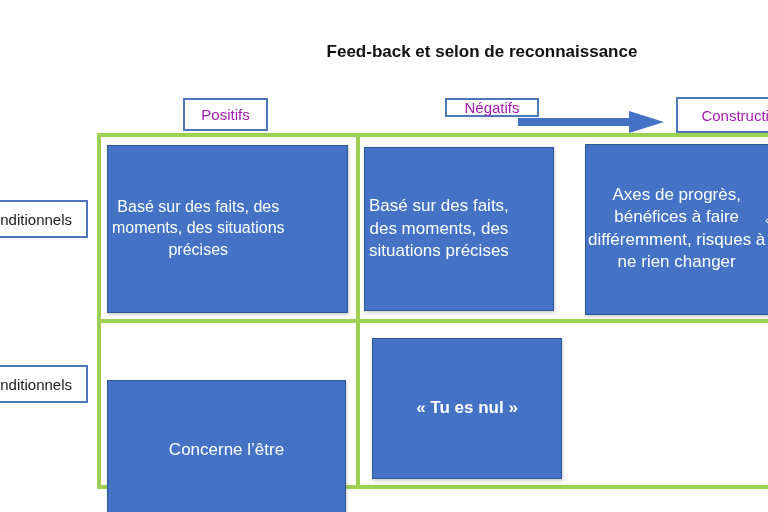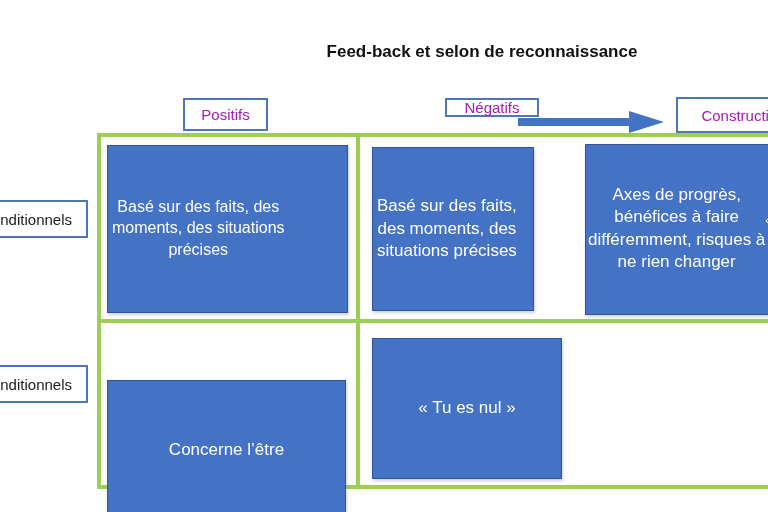--- a/index.html
+++ b/index.html
@@ -39,27 +39,27 @@
   .grid-hline{left:97px;top:319px;width:726px;height:4px;background:#9bd055;}
   .bluebox{
     background:#4472c4;border:1.5px solid #2f5597;box-sizing:border-box;
     color:#ffffff;text-align:center;
     display:flex;flex-direction:row;align-items:center;
     box-shadow:1px 2px 3px rgba(120,120,120,0.35);
   }
   .bluebox .main{font-size:16px;line-height:1.32;white-space:nowrap;}
   .bluebox .quote{font-size:11px;line-height:1.45;white-space:nowrap;}
   .b11{left:107px;top:145px;width:241px;height:168px;justify-content:space-between;padding:8px 4px 10px;}
-  .b12{left:372px;top:147px;width:162px;height:164px;justify-content:space-between;padding:12px 4px 12px;}
+  .b12{left:364px;top:147px;width:190px;height:164px;justify-content:space-between;padding:12px 4px 12px;}
   .b12 .main{font-size:17px;}
   .b13{left:585px;top:144px;width:253px;height:171px;justify-content:space-between;padding:6px 2px 8px;}
   .b13 .main{font-size:17px;}
   .b21{left:107px;top:338px;width:239px;height:141px;justify-content:center;gap:22px;margin-top:42px;}
   .b21 .main{font-size:17px;}
-  .b22{left:372px;top:338px;width:190px;height:141px;justify-content:center;}
+  .b22{left:372px;top:338px;width:190px;height:141px;justify-content:center;font-weight:bold;}
   .b22 .main{font-size:17px;}
 </style>
 </head>
 <body>
 
 <div class="abs title">Feed-back et selon de reconnaissance</div>
 
 <div class="abs hdr hdr-positifs">Positifs</div>
 <div class="abs hdr hdr-negatifs">Négatifs</div>
 

